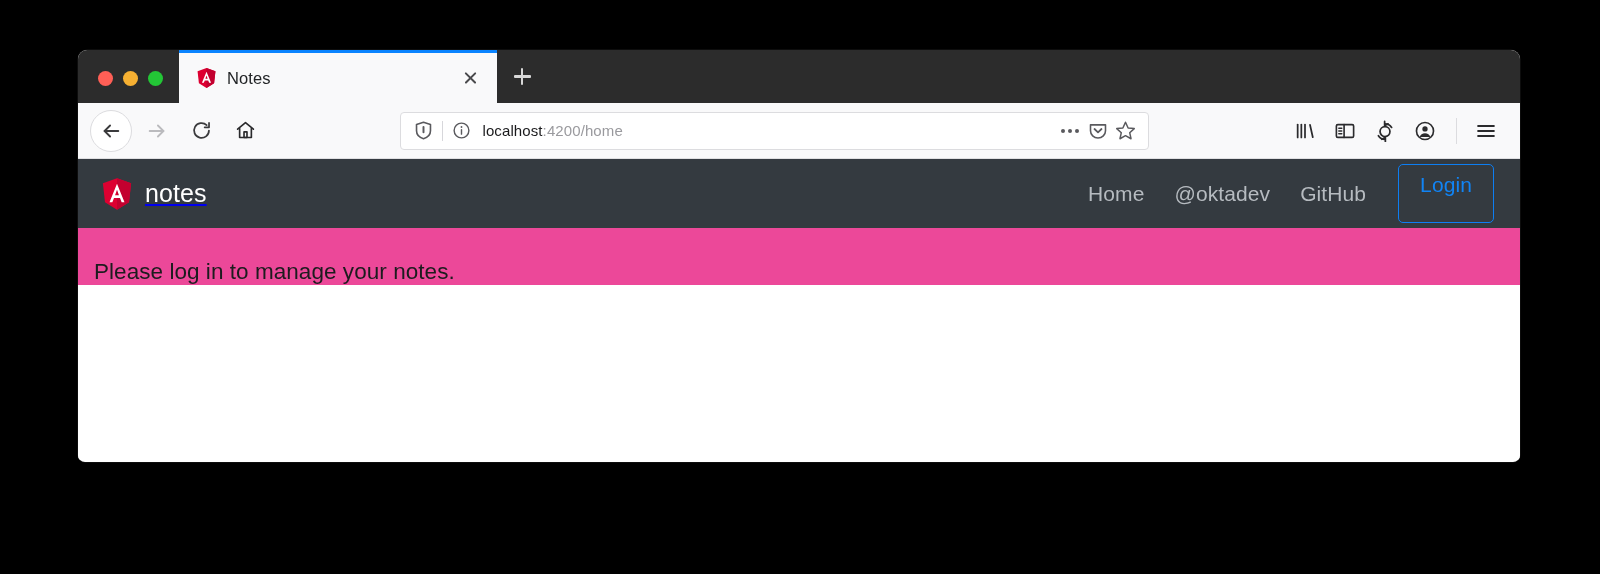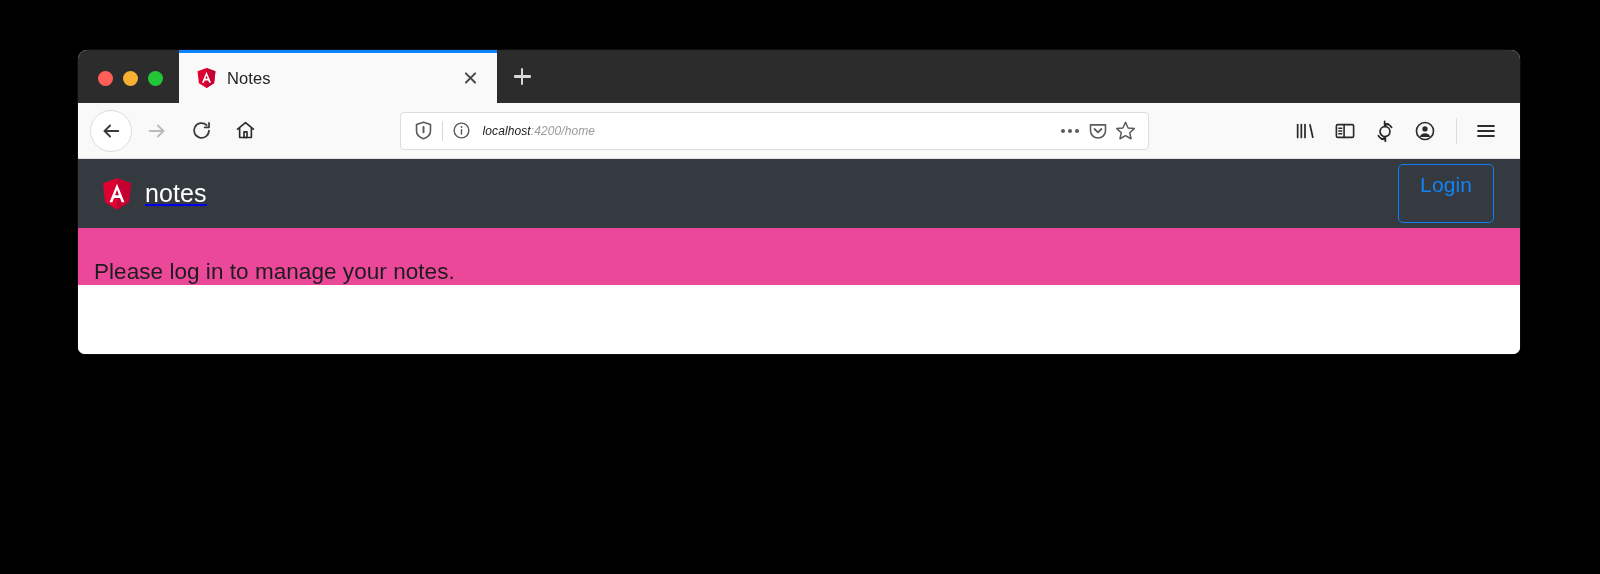--- a/index.html
+++ b/index.html
@@ -12,21 +12,21 @@
     font-family: "Liberation Sans", sans-serif;
     overflow: hidden;
   }
 
   
   #browser-window {
     position: absolute;
     left: 78px;
     top: 50px;
     width: 1442px;
-    height: 304px;
+    height: 412px;
     border-radius: 9px 9px 7px 7px;
     overflow: hidden;
     background: #ffffff;
     box-shadow: 0 0 0 0.5px rgba(255,255,255,0.10);
   }
 
   
   #tab-strip {
     height: 53px;
     background: #2c2c2c;
@@ -151,26 +151,25 @@
     margin: 0 7px 0 5px; flex: none;
   }
   #info-icon-wrap {
     width: 24px; height: 24px;
     display: flex; align-items: center; justify-content: center;
     flex: none; margin-right: 9px;
   }
 
   #url-text {
     flex: 1;
-    font-size: 12px;
+    font-size: 15px;
     color: #9a9a9e;
     white-space: nowrap;
     overflow: hidden;
     letter-spacing: 0.1px;
-    font-style: italic;
   }
   #url-host { color: #1a1a1c; }
 
   .url-action {
     width: 28px; height: 28px;
     display: flex; align-items: center; justify-content: center;
     flex: none; color: #5a5a5e;
   }
   #page-actions-btn { gap: 3px; }
   #page-actions-btn i {
@@ -417,20 +416,25 @@
         <svg id="brand-logo" viewBox="0 0 100 105">
           <polygon fill="#dd0031" points="50,0 97,17 90,80 50,105 10,80 3,17"></polygon>
           <polygon fill="#c3002f" points="50,0 50,105 90,80 97,17"></polygon>
           <path fill="#ffffff" d="M50 18 L75 80 L65.5 80 L60 66 L40 66 L34.5 80 L25 80 Z M50 38 L43.5 57 L56.5 57 Z"></path>
         </svg>
         <span id="brand-text">notes</span>
       </a>
 
       <div id="navbar-spacer"></div>
 
+      <nav id="nav-links">
+        <a class="nav-link" href="#">Home</a>
+        <a class="nav-link" href="#">@oktadev</a>
+        <a class="nav-link" href="#">GitHub</a>
+      </nav>
 
       <button id="login-button">Login</button>
     </div>
 
     <div id="page-main">
       <p id="main-message">Please log in to manage your notes.</p>
     </div>
   </div>
 </div>
 

